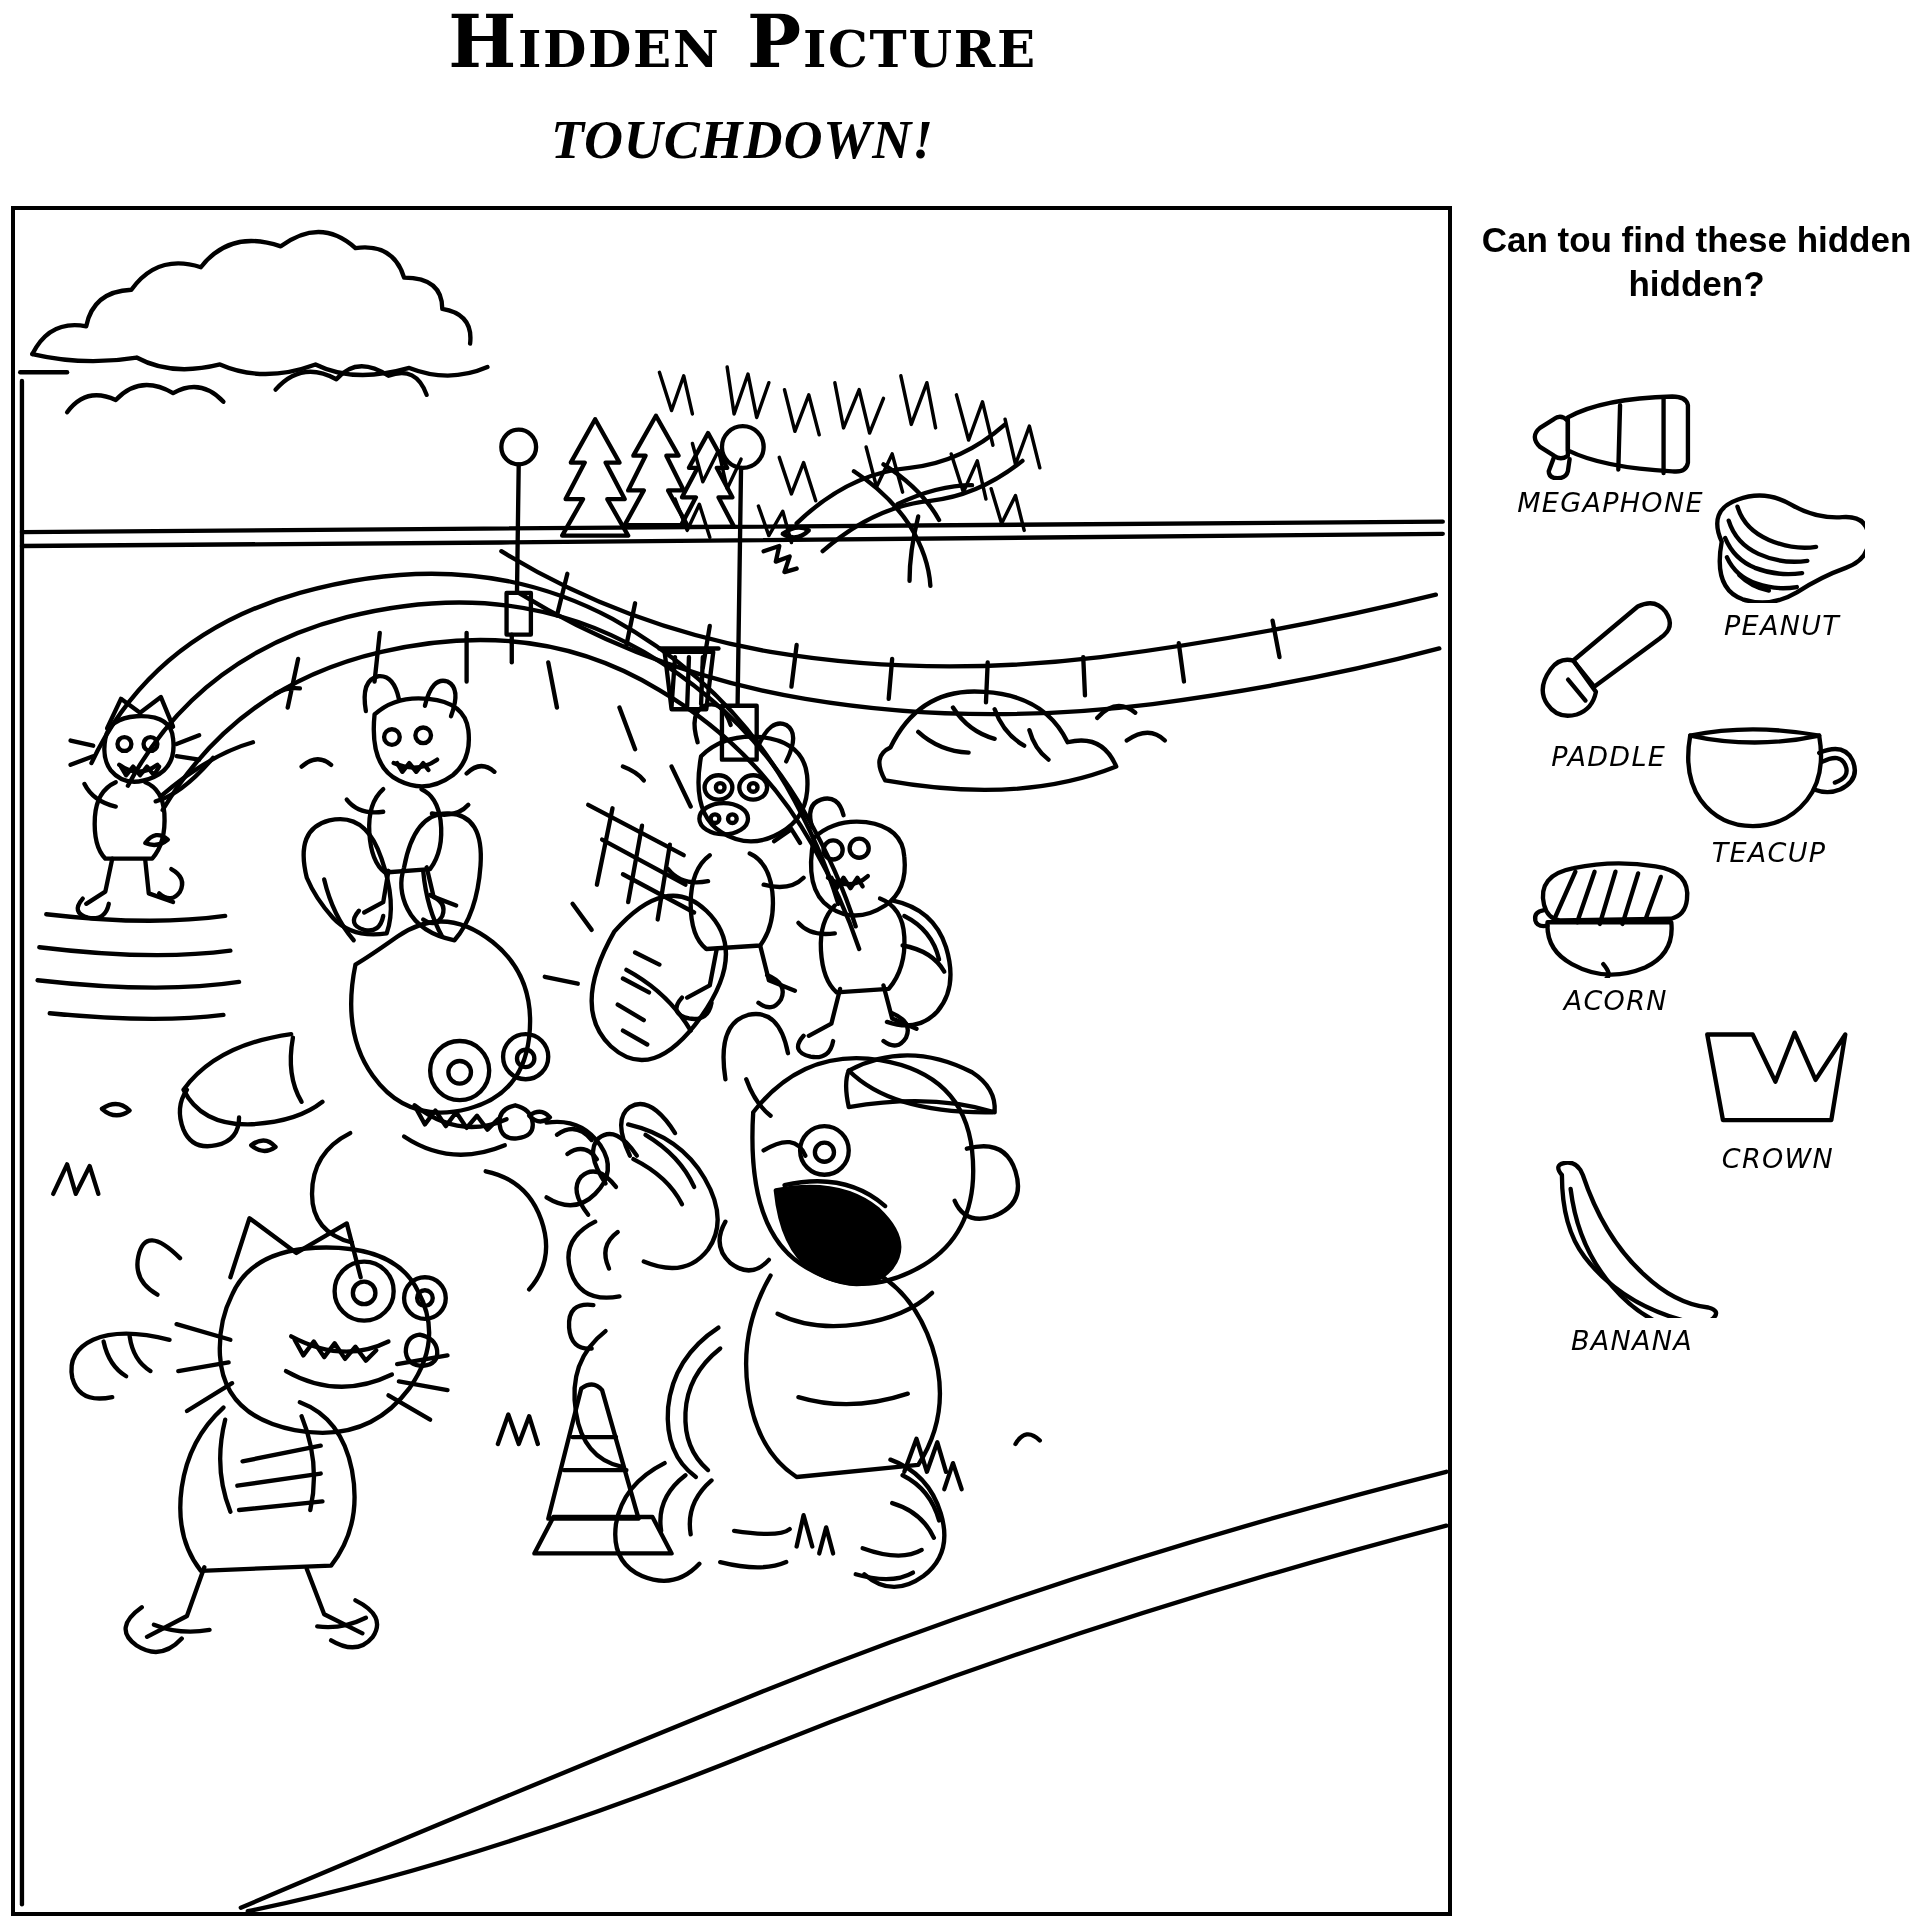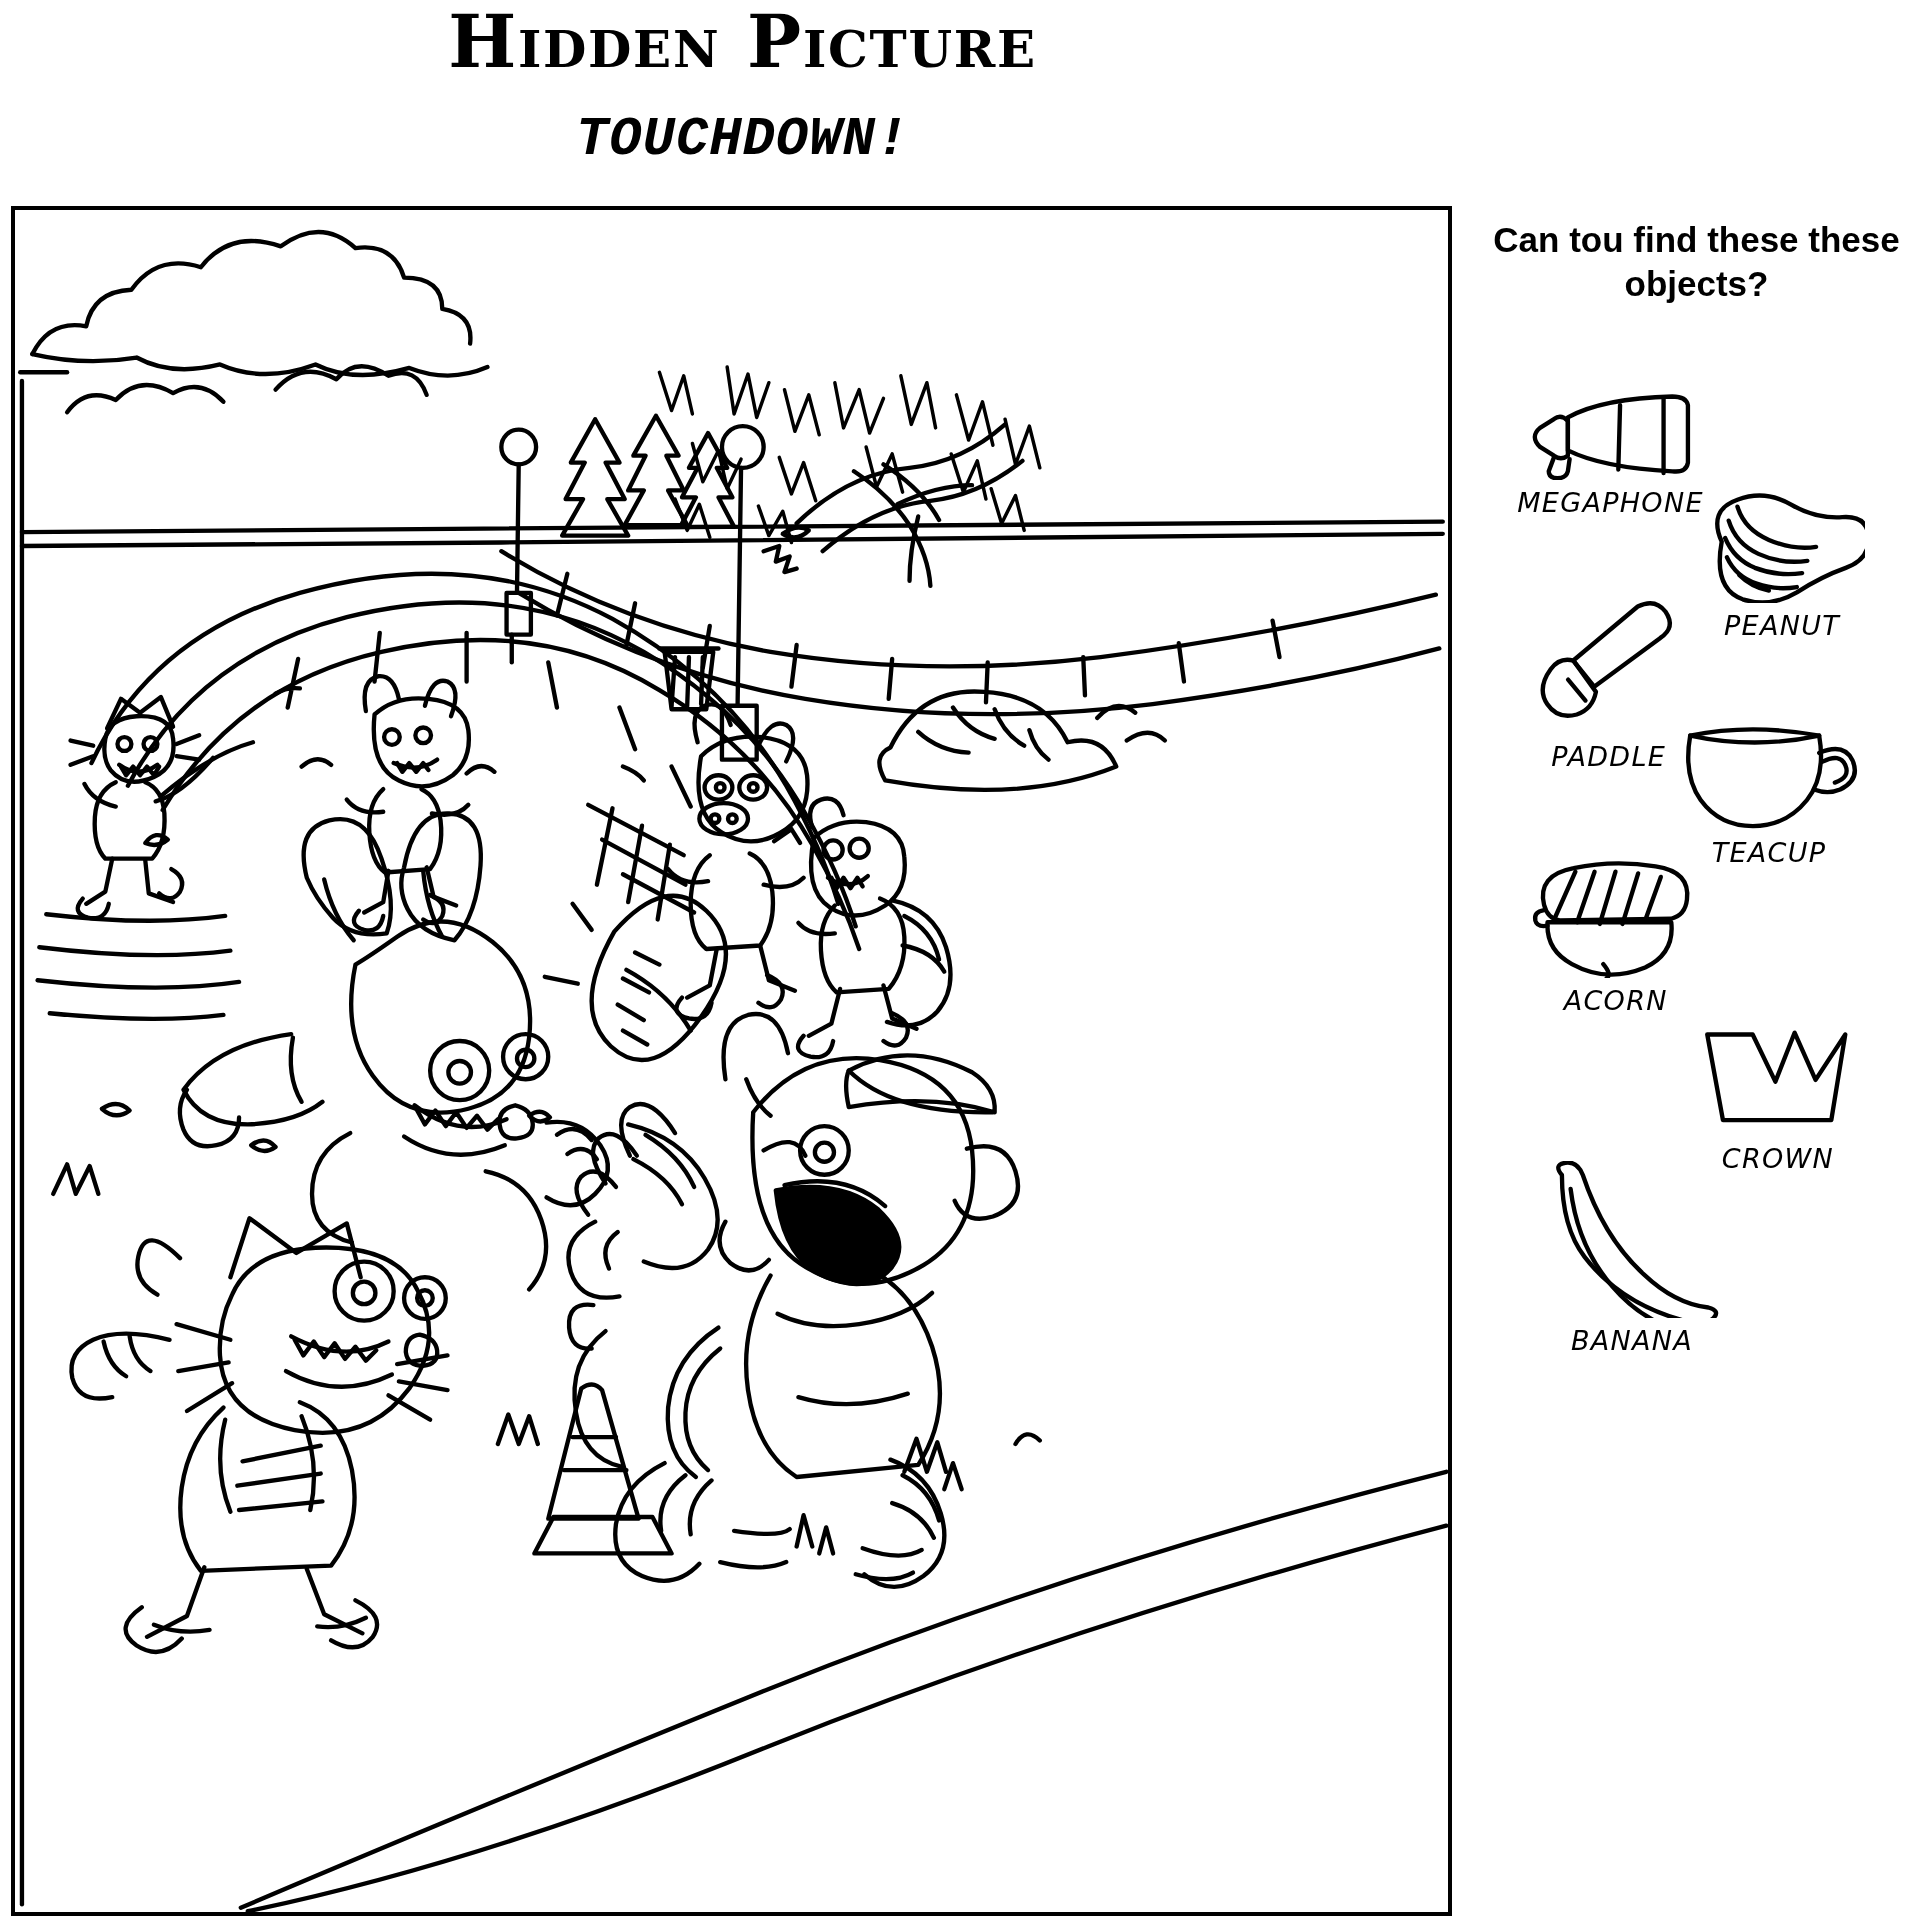--- a/index.html
+++ b/index.html
@@ -35,21 +35,21 @@
     font-variant: small-caps;
     text-transform: capitalize;
     line-height: 1.05;
   }
   .title-sub {
     position: absolute;
     left: 0;
     top: 112px;
     width: 1485px;
     text-align: center;
-    font-family: Liberation Mono, monospace;
+    font-family: Liberation Serif, serif;
     font-weight: bold;
     font-style: italic;
     font-size: 54px;
     letter-spacing: 0.9px;
     line-height: 1.05;
   }
 
   
   .scene-frame {
     position: absolute;
@@ -386,21 +386,21 @@
       <g>
         <path d="M1648 1452 q-420 106 -780 250 q-340 138 -608 252"></path>
         <path d="M1648 1514 q-420 110 -780 254 q-330 134 -600 190"></path>
       </g>
 
     </svg>
   </div>
 
   <div class="side-panel">
 
-    <div class="side-question">Can tou find these these objects?</div>
+    <div class="side-question">Can tou find these hidden hidden?</div>
 
     <div class="obj obj-megaphone">
       <span class="glyph">
         <svg width="183" height="87" viewBox="0 0 210 100" fill="none" stroke="#000" stroke-width="5" stroke-linejoin="round" stroke-linecap="round">
           <path d="M24 40 q-12 10 0 22 l16 10 q8 6 16 0 l0 -40 q-8 -8 -16 -2 z"></path>
           <path d="M56 28 q40 -22 120 -24 q16 0 18 10 l0 66 q-2 12 -18 10 q-80 -4 -120 -24 z"></path>
           <path d="M116 14 l-2 74 M166 6 l0 86"></path>
           <path d="M40 74 l-6 16 q0 8 10 8 q10 0 12 -8 l2 -14"></path>
         </svg>
       </span>

